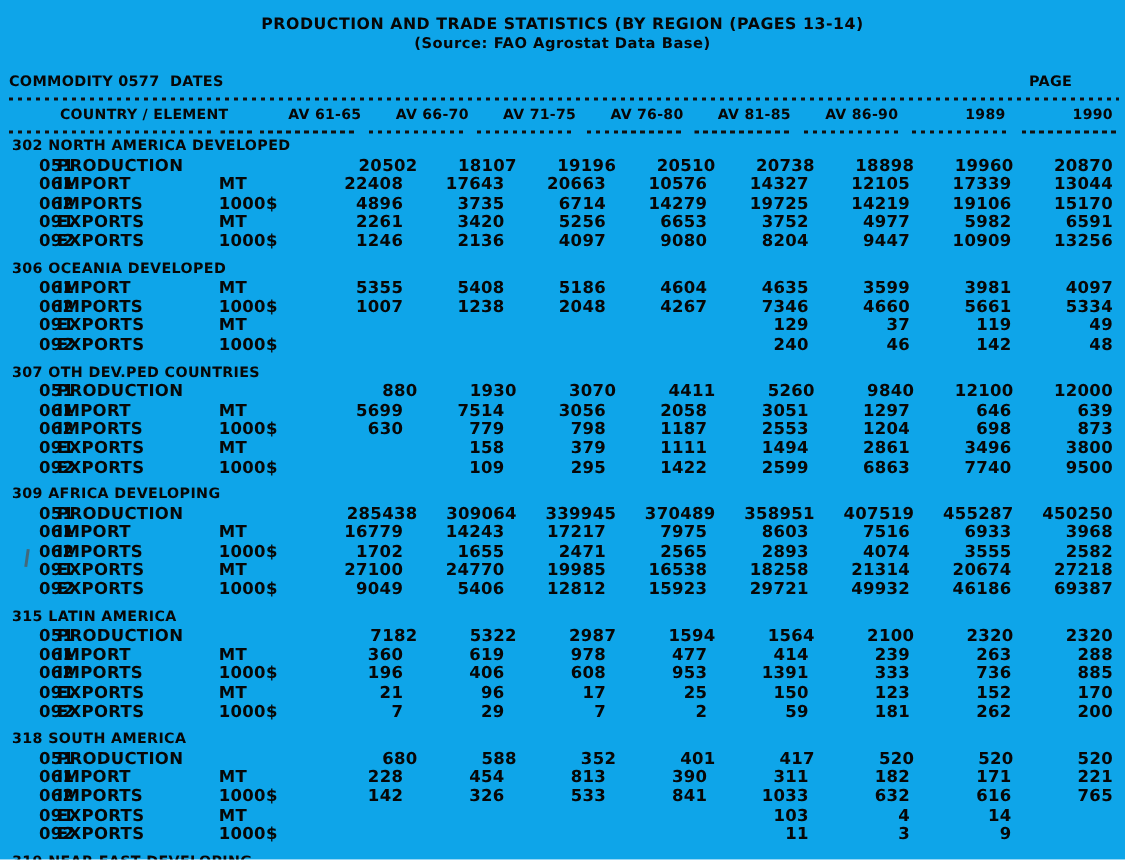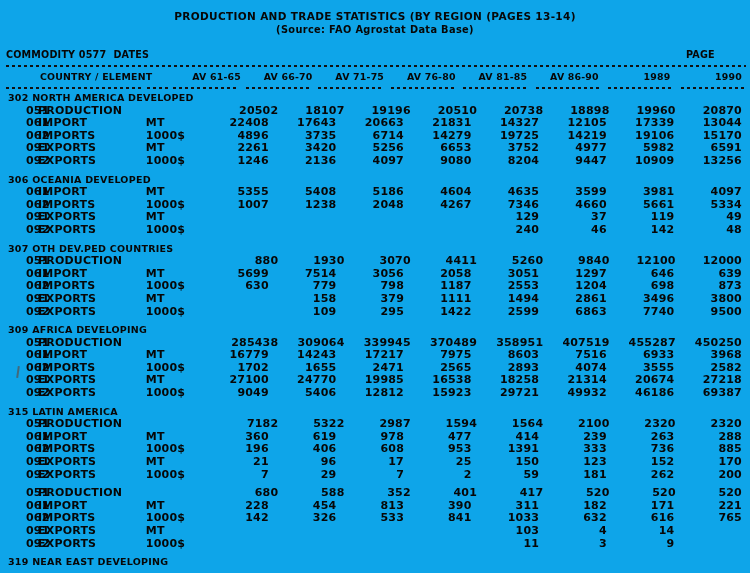--- a/index.html
+++ b/index.html
@@ -243,21 +243,21 @@
         <div class="dr-num">19960</div>
         <div class="dr-num">20870</div>
       </div>
       <div class="data-row">
         <div class="dr-code">061</div>
         <div class="dr-elem">IMPORT</div>
         <div class="dr-unit">MT</div>
         <div class="dr-num">22408</div>
         <div class="dr-num">17643</div>
         <div class="dr-num">20663</div>
-        <div class="dr-num">21831</div>
+        <div class="dr-num">10576</div>
         <div class="dr-num">14327</div>
         <div class="dr-num">12105</div>
         <div class="dr-num">17339</div>
         <div class="dr-num">13044</div>
       </div>
       <div class="data-row">
         <div class="dr-code">062</div>
         <div class="dr-elem">IMPORTS</div>
         <div class="dr-unit">1000$</div>
         <div class="dr-num">4896</div>
@@ -544,20 +544,21 @@
         <div class="dr-num">7</div>
         <div class="dr-num">29</div>
         <div class="dr-num">7</div>
         <div class="dr-num">2</div>
         <div class="dr-num">59</div>
         <div class="dr-num">181</div>
         <div class="dr-num">262</div>
         <div class="dr-num">200</div>
       </div>
       <div class="spacer-row"></div>
+      <div class="group-head">318 SOUTH AMERICA</div>
       <div class="data-row">
         <div class="dr-code">051</div>
         <div class="dr-elem">PRODUCTION</div>
         <div class="dr-unit"></div>
         <div class="dr-num">680</div>
         <div class="dr-num">588</div>
         <div class="dr-num">352</div>
         <div class="dr-num">401</div>
         <div class="dr-num">417</div>
         <div class="dr-num">520</div>

